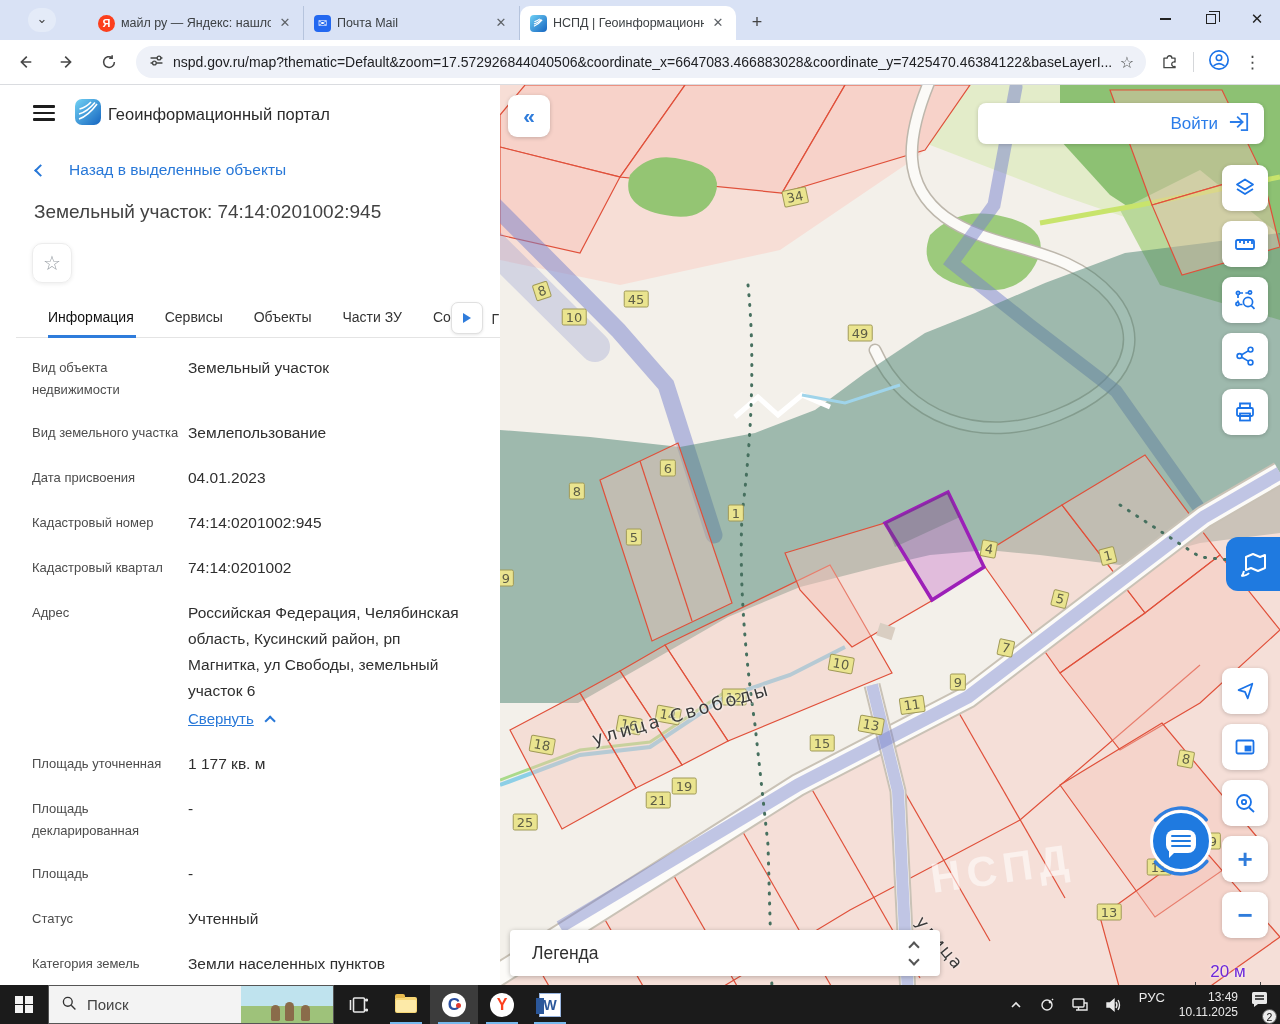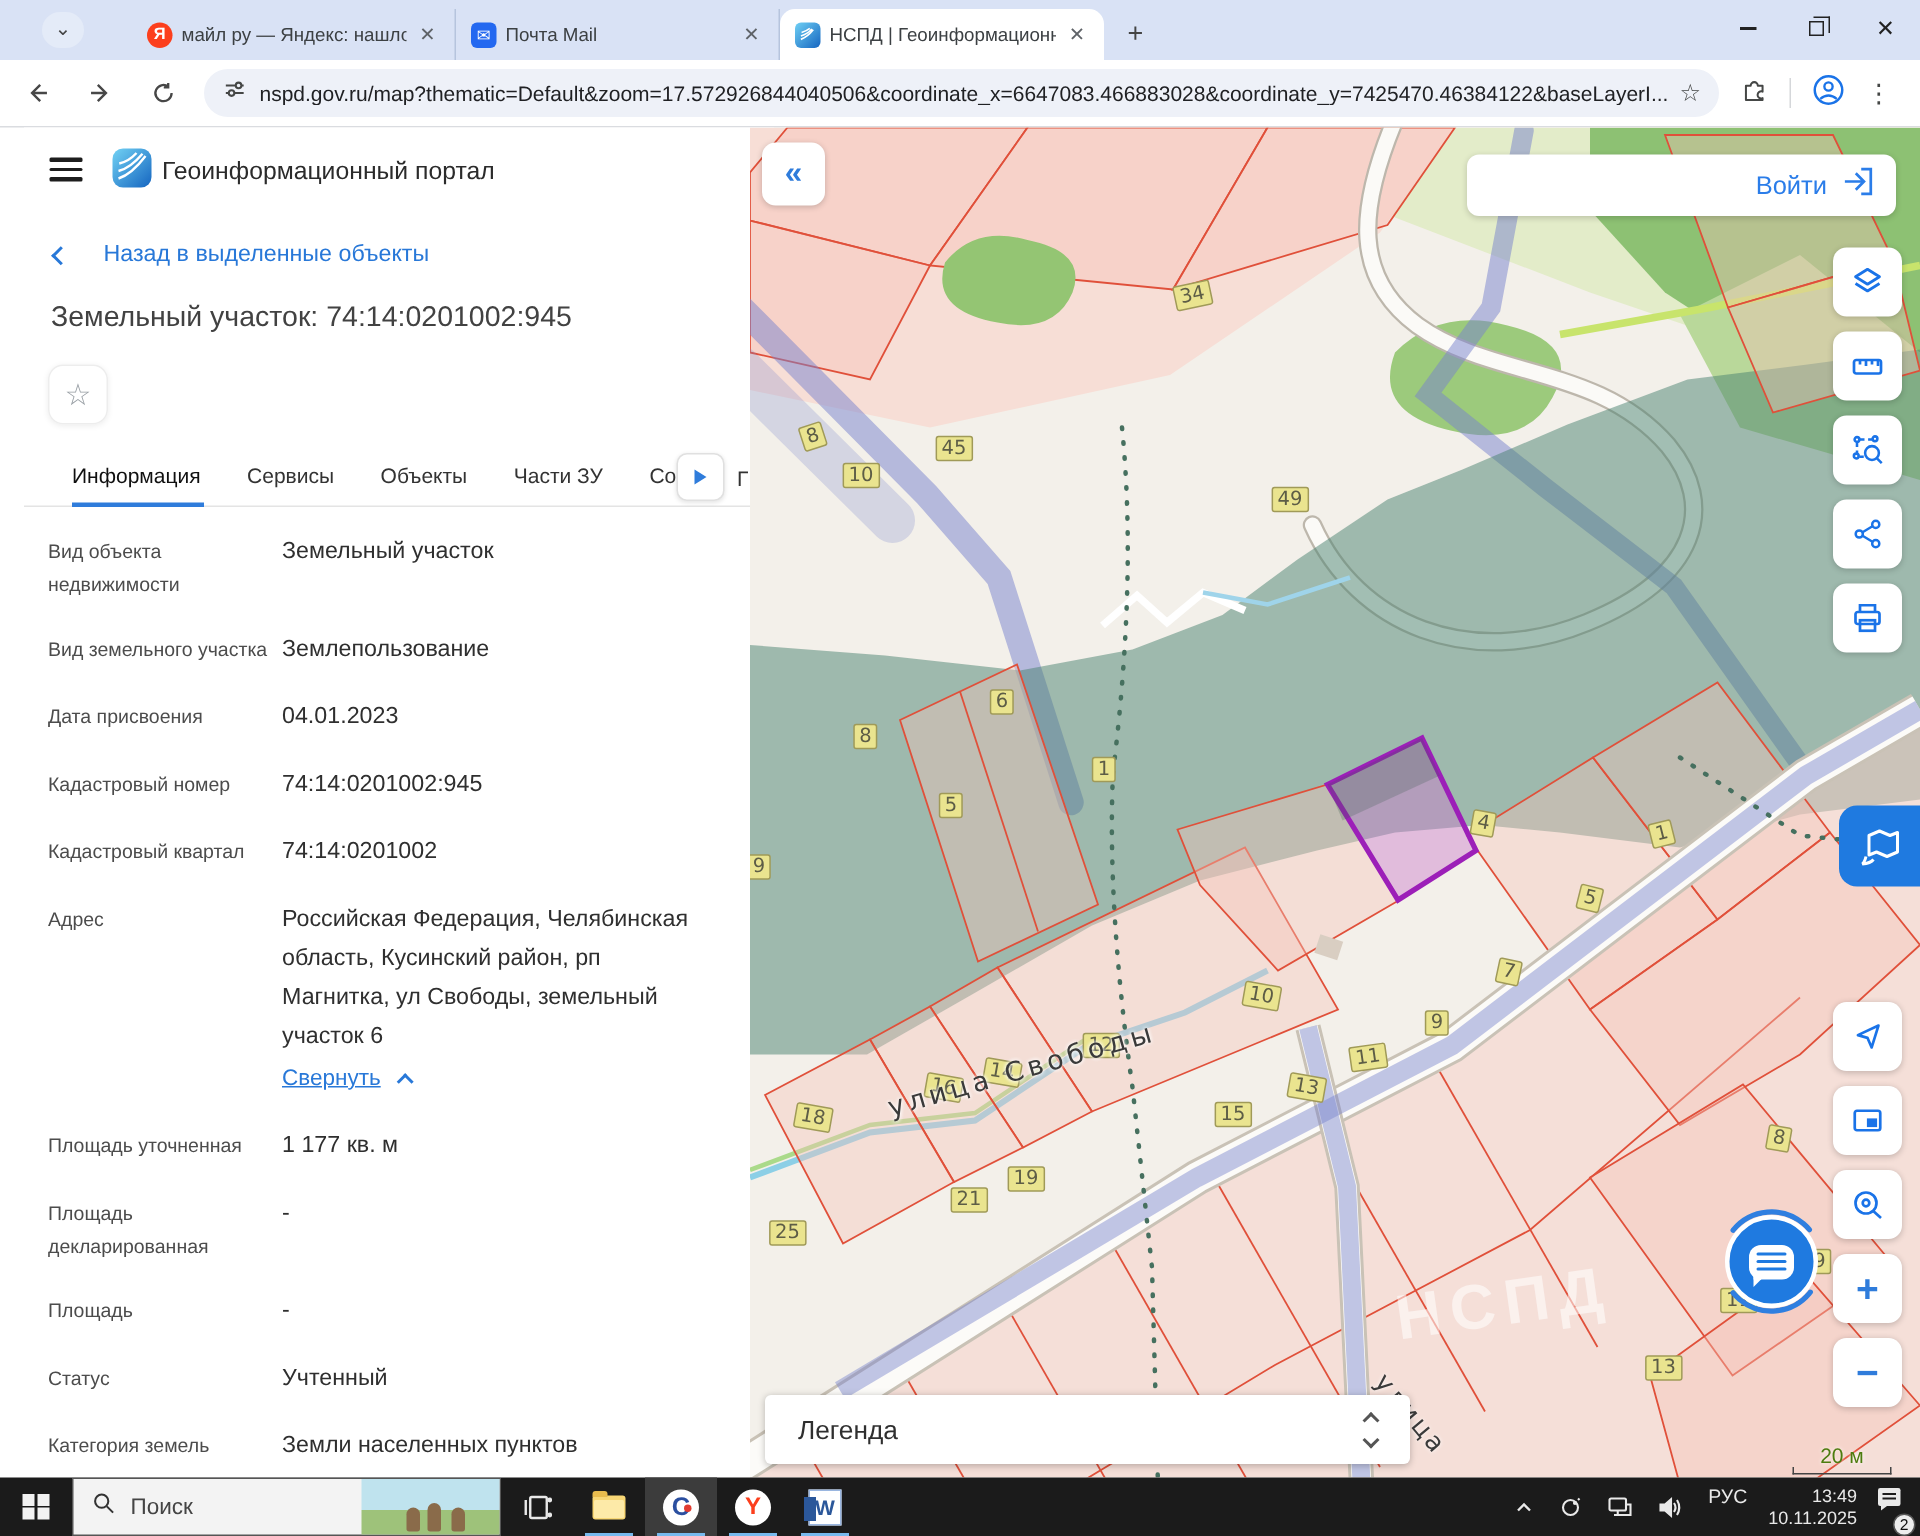--- a/index.html
+++ b/index.html
@@ -82,21 +82,21 @@
   .bubble:after { content:""; position:absolute; left:3px; bottom:-5px; border:5px solid transparent; border-top-color:#fff; border-left-color:#fff; }
   .bubble span { height:2.6px; background:#1f7ae0; border-radius:2px; }
   #legend { position:absolute; left:10px; top:845px; width:430px; height:46px; background:#fff; border-radius:4px; box-shadow:0 1px 5px rgba(0,0,0,.25); display:flex; align-items:center; padding:0 22px; }
   #legend .ltxt { font-size:17.5px; color:#2f2f2f; flex:1; }
   #legend .sorter { display:flex; flex-direction:column; gap:5px; align-items:center; }
   #legend .sorter i { width:8px; height:8px; border-top:2.2px solid #555; border-right:2.2px solid #555; display:block; }
   #legend .sorter .up { transform:rotate(-45deg); }
   #legend .sorter .dn { transform:rotate(135deg); }
   #attrib { position:absolute; left:588px; top:880px; font-size:12.5px; color:#0f766e; text-shadow:0 0 3px #fff,0 0 3px #fff;margin-top:46px; }
   #scalebar { position:absolute; left:695px; top:877px; width:66px; text-align:center; }
-  #scalebar .stxt { font-size:14px; color:#4d7c0f; text-shadow:0 0 3px #fff; }
+  #scalebar .stxt { font-size:17px; color:#6d28d9; text-shadow:0 0 3px #fff; }
   #scalebar .sbr { height:5px; border-left:1.4px solid #444; border-right:1.4px solid #444; border-bottom:1.4px solid #444; }
 
   
   #taskbar { position:absolute; left:0; top:985px; width:1280px; height:39px; background:#1b1b1b; display:flex; align-items:center; }
   #start { width:48px; height:39px; display:flex; align-items:center; justify-content:center; }
   .winlogo { display:grid; grid-template-columns:8px 8px; grid-gap:1.6px; }
   .winlogo i { width:8px; height:8px; background:#f2f2f2; }
   #tsearch { width:286px; height:39px; background:#f3f3f3; border:1px solid #555; display:flex; align-items:center; position:relative; }
   #tsearch .mag { margin-left:12px; }
   #tsearch .ph { margin-left:10px; font-size:15px; color:#444; }
@@ -391,21 +391,21 @@
         <div class="plabel" style="left: 341px; top: 579px; transform: translate(-50%, -50%) rotate(10deg);">10</div>
         <div class="plabel" style="left: 458px; top: 597px; transform: translate(-50%, -50%) rotate(0deg);">9</div>
         <div class="plabel" style="left: 412px; top: 620px; transform: translate(-50%, -50%) rotate(-8deg);">11</div>
         <div class="plabel" style="left: 234px; top: 612px; transform: translate(-50%, -50%) rotate(0deg);">12</div>
         <div class="plabel" style="left: 168px; top: 630px; transform: translate(-50%, -50%) rotate(10deg);">14</div>
         <div class="plabel" style="left: 129px; top: 640px; transform: translate(-50%, -50%) rotate(10deg);">16</div>
         <div class="plabel" style="left: 42px; top: 660px; transform: translate(-50%, -50%) rotate(10deg);">18</div>
         <div class="plabel" style="left: 371px; top: 640px; transform: translate(-50%, -50%) rotate(10deg);">13</div>
         <div class="plabel" style="left: 322px; top: 658px; transform: translate(-50%, -50%) rotate(0deg);">15</div>
         <div class="plabel" style="left: 184px; top: 701px; transform: translate(-50%, -50%) rotate(0deg);">19</div>
-        <div class="plabel" style="left: 146px; top: 715px; transform: translate(-50%, -50%) rotate(0deg);">21</div>
+        <div class="plabel" style="left: 158px; top: 715px; transform: translate(-50%, -50%) rotate(0deg);">21</div>
         <div class="plabel" style="left: 25px; top: 737px; transform: translate(-50%, -50%) rotate(0deg);">25</div>
         <div class="plabel" style="left: 686px; top: 674px; transform: translate(-50%, -50%) rotate(10deg);">8</div>
         <div class="plabel" style="left: 713px; top: 756px; transform: translate(-50%, -50%) rotate(0deg);">9</div>
         <div class="plabel" style="left: 659px; top: 782px; transform: translate(-50%, -50%) rotate(0deg);">11</div>
         <div class="plabel" style="left: 609px; top: 827px; transform: translate(-50%, -50%) rotate(0deg);">13</div>
       </div>
     <div id="street1">улица Свободы</div>
     <div id="street2">улица</div>
 
     <div id="collapse-btn">«</div>

